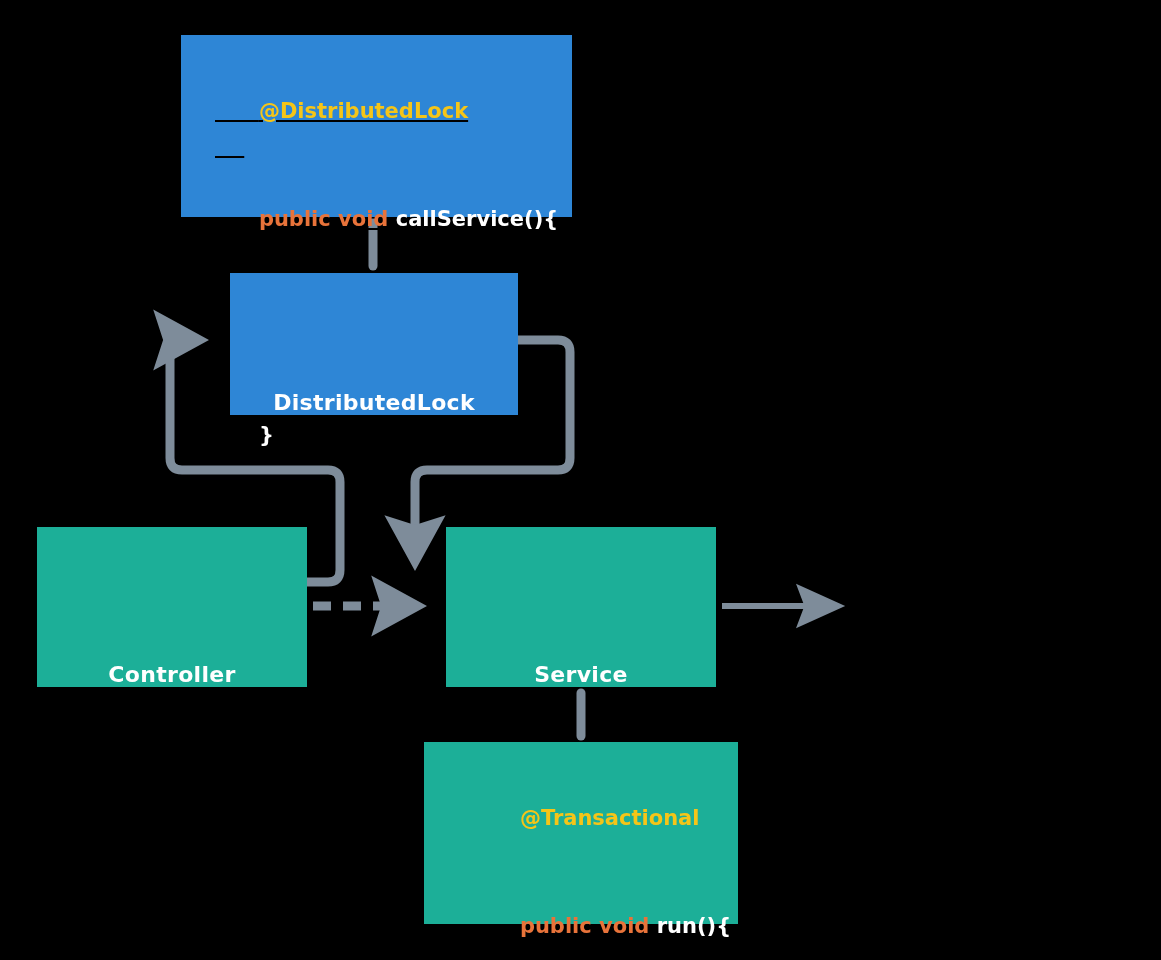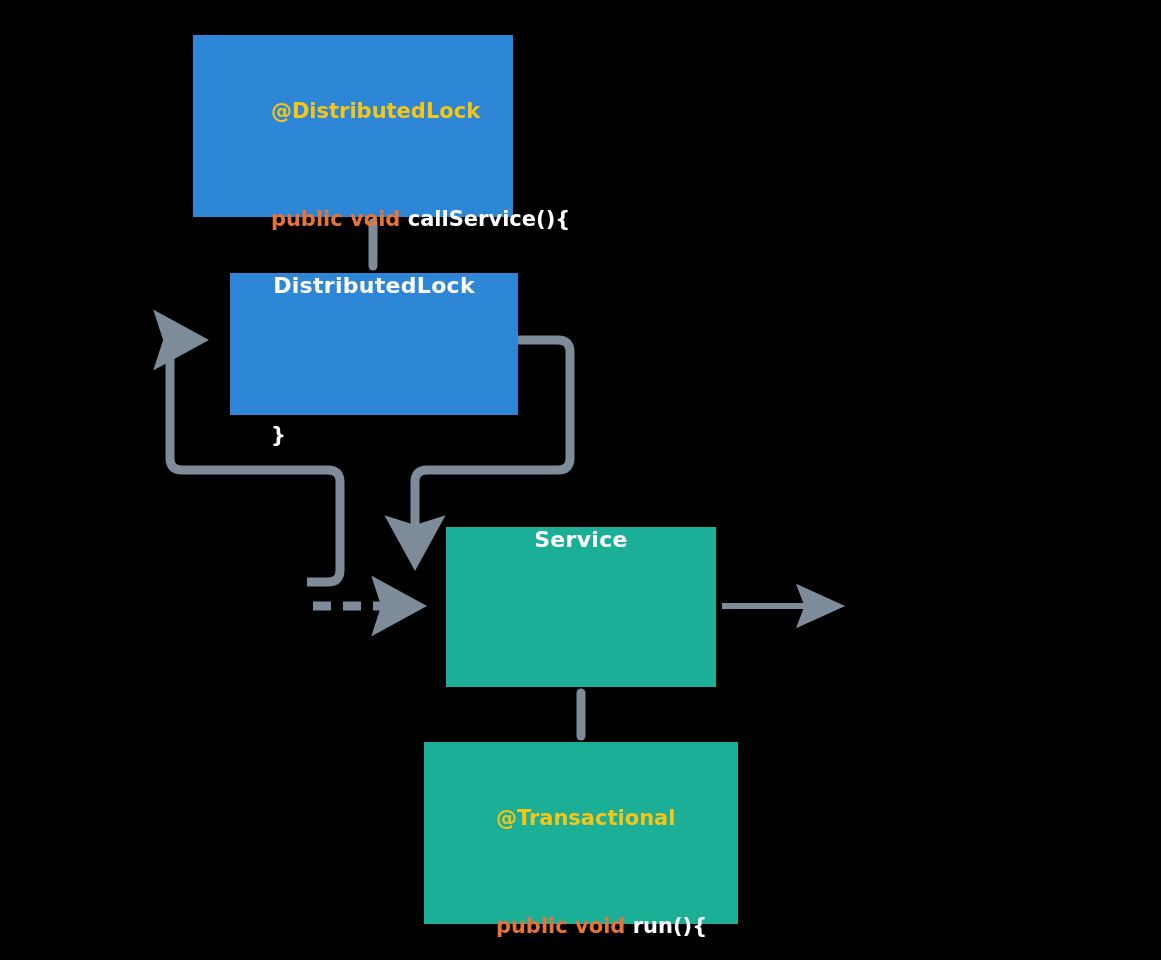--- a/index.html
+++ b/index.html
@@ -20,21 +20,21 @@
     left: 0;
     top: 0;
     width: 1161px;
     height: 960px;
     pointer-events: none;
   }
   .node {
     position: absolute;
     box-sizing: border-box;
     display: flex;
-    align-items: flex-start;
+    align-items: flex-end;
     justify-content: center;
   }
   .node-label {
     color: #ffffff;
     font-size: 22px;
     font-weight: 700;
     letter-spacing: 0.3px;
     font-family: "DejaVu Sans", "Liberation Sans", sans-serif;
   }
   .code-node {
@@ -80,46 +80,49 @@
     <path d="M 518,340 L 558,340 Q 570,340 570,352 L 570,458 Q 570,470 558,470
              L 427,470 Q 415,470 415,482 L 415,562" fill="none" stroke="#7E8C9A" stroke-width="9" stroke-linecap="butt" stroke-linejoin="round" marker-end="url(#arrowRight)"></path>
 
     <line x1="313" y1="606" x2="418" y2="606" stroke="#7E8C9A" stroke-width="9" stroke-dasharray="18 12" stroke-linecap="butt" marker-end="url(#arrowRight)"></line>
 
     <line x1="722" y1="606" x2="838" y2="606" stroke="#7E8C9A" stroke-width="6" stroke-linecap="butt" marker-end="url(#arrowThin)"></line>
 
     <line x1="581" y1="693" x2="581" y2="736" stroke="#7E8C9A" stroke-width="9" stroke-linecap="round"></line>
   </svg>
 
-  <div class="code-node" style="left:193px; top:35px; width:320px; height:182px; background:#2E86D6;">
+  <div class="code-node" style="left:181px; top:35px; width:391px; height:182px; background:#2E86D6;text-decoration:underline;">
     <div class="code-line">
       <span class="tok-ann">@DistributedLock</span>
     </div>
     <div class="code-line">
       <span class="tok-kw">public</span><span class="tok-plain"> </span><span class="tok-kw">void</span><span class="tok-plain"> </span><span class="tok-plain">callService(){</span>
     </div>
     <div class="code-line">
       <span class="indent"></span><span class="tok-var">service</span><span class="tok-plain">.run();</span>
     </div>
     <div class="code-line">
       <span class="tok-plain">}</span>
     </div>
   </div>
 
   <div class="node" style="left:230px; top:273px; width:288px; height:142px; background:#2E86D6;">
     <span class="node-label">DistributedLock</span>
   </div>
 
+  <div class="node" style="left:37px; top:527px; width:270px; height:160px; background:#1CAF98;">
+    <span class="node-label">Controller</span>
+  </div>
 
   <div class="node" style="left:446px; top:527px; width:270px; height:160px; background:#1CAF98;">
     <span class="node-label">Service</span>
   </div>
 
 
-  <div class="code-node" style="left:424px; top:742px; width:314px; height:182px; background:#1CAF98; padding-left:28px;">
+  <div class="code-node" style="left:424px; top:742px; width:314px; height:182px; background:#1CAF98; padding-left:52px;">
     <div class="code-line">
       <span class="tok-ann">@Transactional</span>
     </div>
     <div class="code-line">
       <span class="tok-kw">public</span><span class="tok-plain"> </span><span class="tok-kw">void</span><span class="tok-plain"> </span><span class="tok-plain">run(){</span>
     </div>
 
   </div>
 
 </div>

